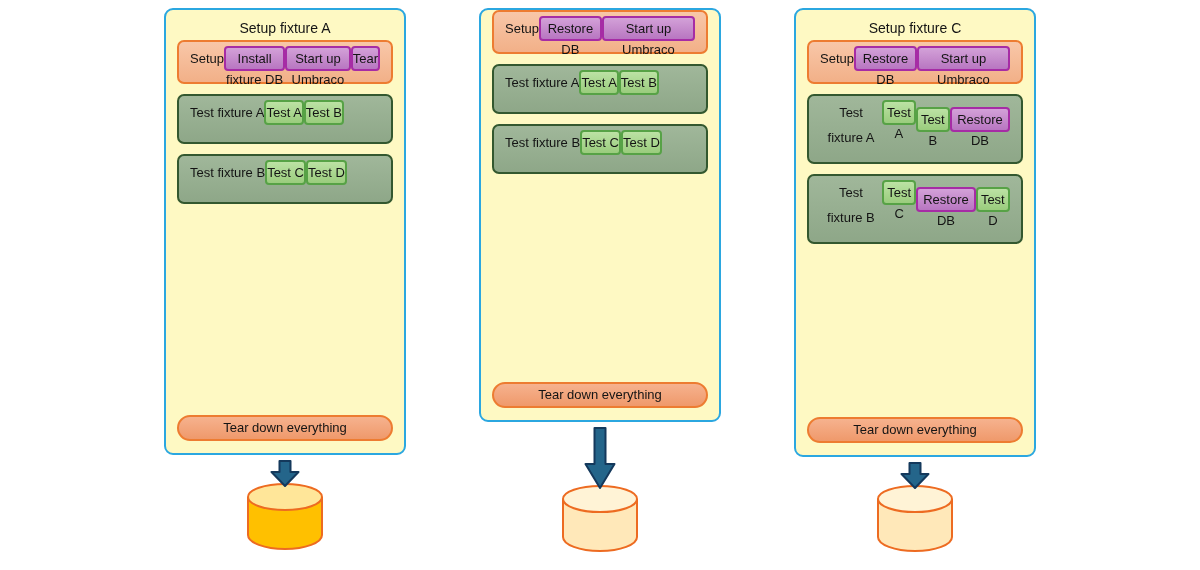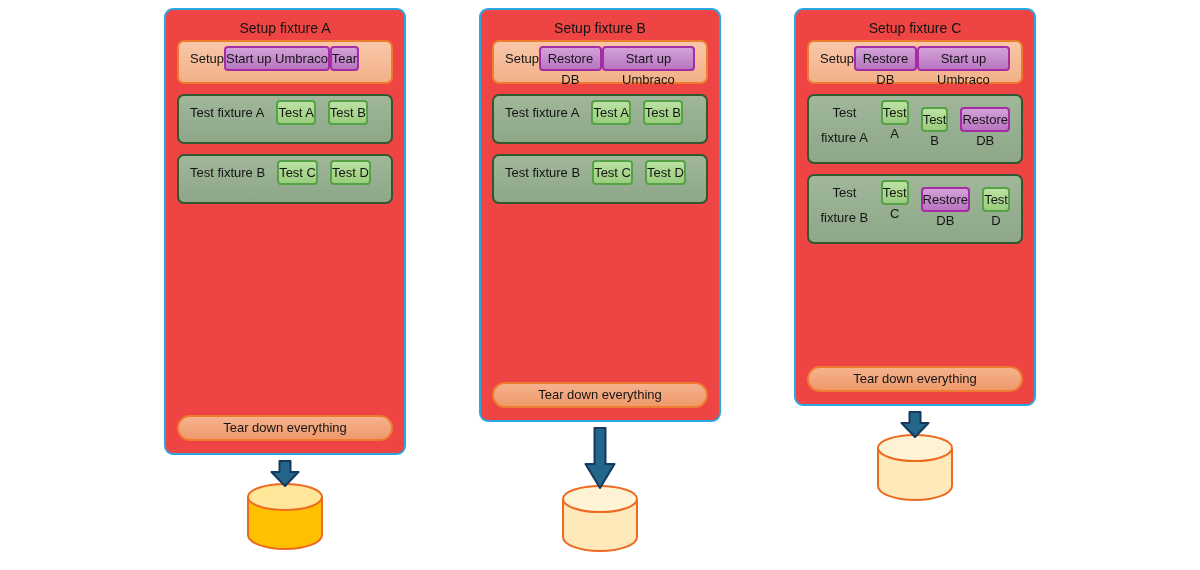--- a/index.html
+++ b/index.html
@@ -4,36 +4,36 @@
 <style>
   html,body{margin:0;padding:0;}
   body{
     width:1200px;height:570px;position:relative;background:#ffffff;
     font-family:"Liberation Sans",sans-serif;color:#141414;overflow:hidden;
   }
   .col{position:absolute;top:8px;width:242px;display:flex;flex-direction:column;align-items:center;}
   .col-a{left:164px}.col-b{left:479px}.col-c{left:794px}
 
   .panel{
-    box-sizing:border-box;width:242px;background:#ef4444;
+    box-sizing:border-box;width:242px;background:#fef9c3;
     border:2px solid #2BA7E0;border-radius:9px;
     padding:0 11px 12px;display:flex;flex-direction:column;
   }
   .panel > *{flex-shrink:0;}
   .col-a .panel{height:447px}
   .col-b .panel{height:414px}
-  .col-c .panel{height:398px}
+  .col-c .panel{height:449px}
 
   .panel-title{text-align:center;font-size:14px;line-height:22px;padding-top:7px;margin-bottom:1px;}
 
   .group{box-sizing:border-box;border-radius:7px;padding:4px 11px 11px;display:flex;flex-direction:row;}
   .group + .group{margin-top:10px;}
   .group-title{text-align:center;font-size:13px;line-height:25px;}
   .setup-group{background:linear-gradient(#F8C7A8,#F2B088);border:2px solid #ED7C31;}
-  .fixture-group{background:linear-gradient(#A0B79A,#8EA788);border:2px solid #33582F;padding-bottom:17px;gap:12px;}
+  .fixture-group{background:linear-gradient(#A0B79A,#8EA788);border:2px solid #33582F;padding-bottom:17px;}
   .fixture-group.items-3{padding-bottom:12px;}
 
   .item{
     box-sizing:border-box;height:25px;border-radius:4px;border:2px solid;
     font-size:13px;line-height:21px;text-align:center;
   }
   .item + .item{}
   .items-3 .item + .item{margin-top:7px;}
   .item.purple{background:linear-gradient(#D3A1D8,#B876C1);border-color:#A62CA5;}
   .item.green{background:linear-gradient(#BCE2A4,#9ACC7D);border-color:#57A246;}
@@ -49,20 +49,21 @@
 </style>
 </head>
 <body>
 
 <div class="col col-a">
   <div class="panel">
     <div class="panel-title">Setup fixture A</div>
 
     <div class="group setup-group">
       <div class="group-title">Setup</div>
+      <div class="item purple">Install fixture DB</div>
       <div class="item purple">Start up Umbraco</div>
       <div class="item purple">Tear</div>
     </div>
 
     <div class="group fixture-group">
       <div class="group-title">Test fixture A</div>
       <div class="item green">Test A</div>
       <div class="item green">Test B</div>
     </div>
 
@@ -79,21 +80,20 @@
     <path d="M9.5 1 H20.5 V12 H28.5 L15 26 L1.5 12 H9.5 Z" fill="#24658A" stroke="#14395C" stroke-width="2" stroke-linejoin="round"></path>
   </svg>
   <svg class="cylinder" width="78" height="70" viewBox="0 0 78 70">
     <path d="M2 15 V53 A37 14 0 0 0 76 53 V15" fill="#FFC000" stroke="#ED6B21" stroke-width="2"></path>
     <ellipse cx="39" cy="15" rx="37" ry="13" fill="#FFE699" stroke="#ED6B21" stroke-width="2"></ellipse>
   </svg>
 </div>
 
 <div class="col col-b">
   <div class="panel">
-    <div class="panel-title">Setup fixture B</div>
 
     <div class="group setup-group">
       <div class="group-title">Setup</div>
       <div class="item purple">Restore DB</div>
       <div class="item purple">Start up Umbraco</div>
     </div>
 
     <div class="group fixture-group">
       <div class="group-title">Test fixture A</div>
       <div class="item green">Test A</div>

